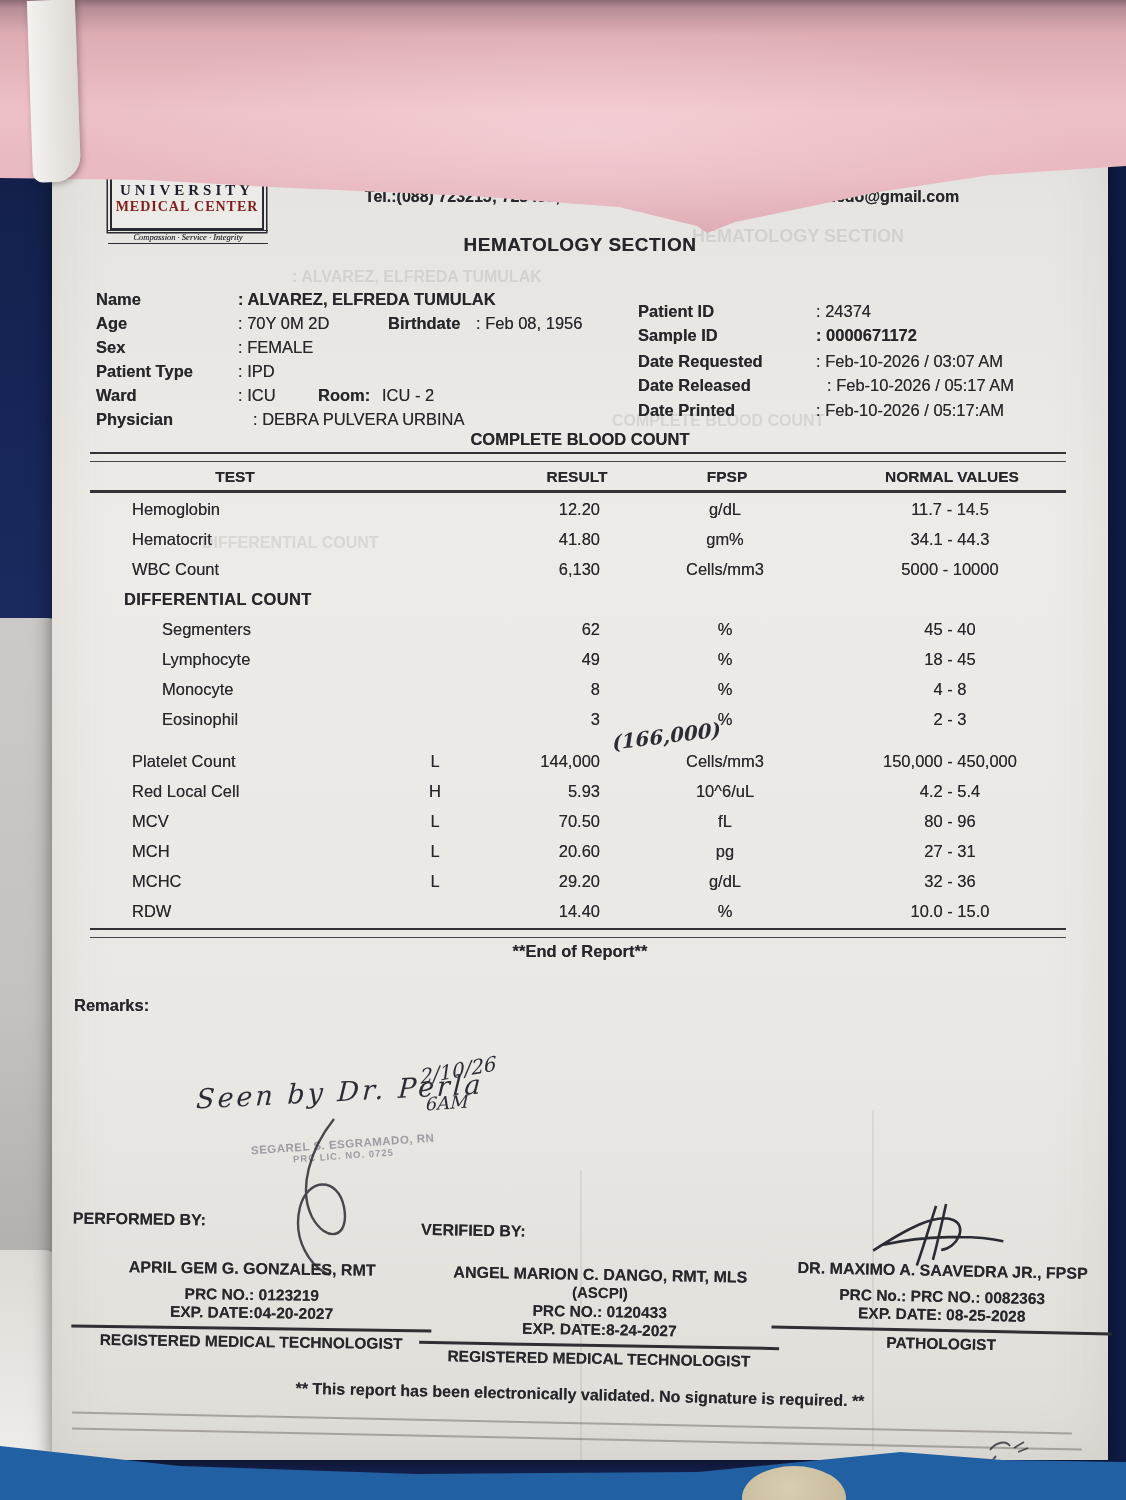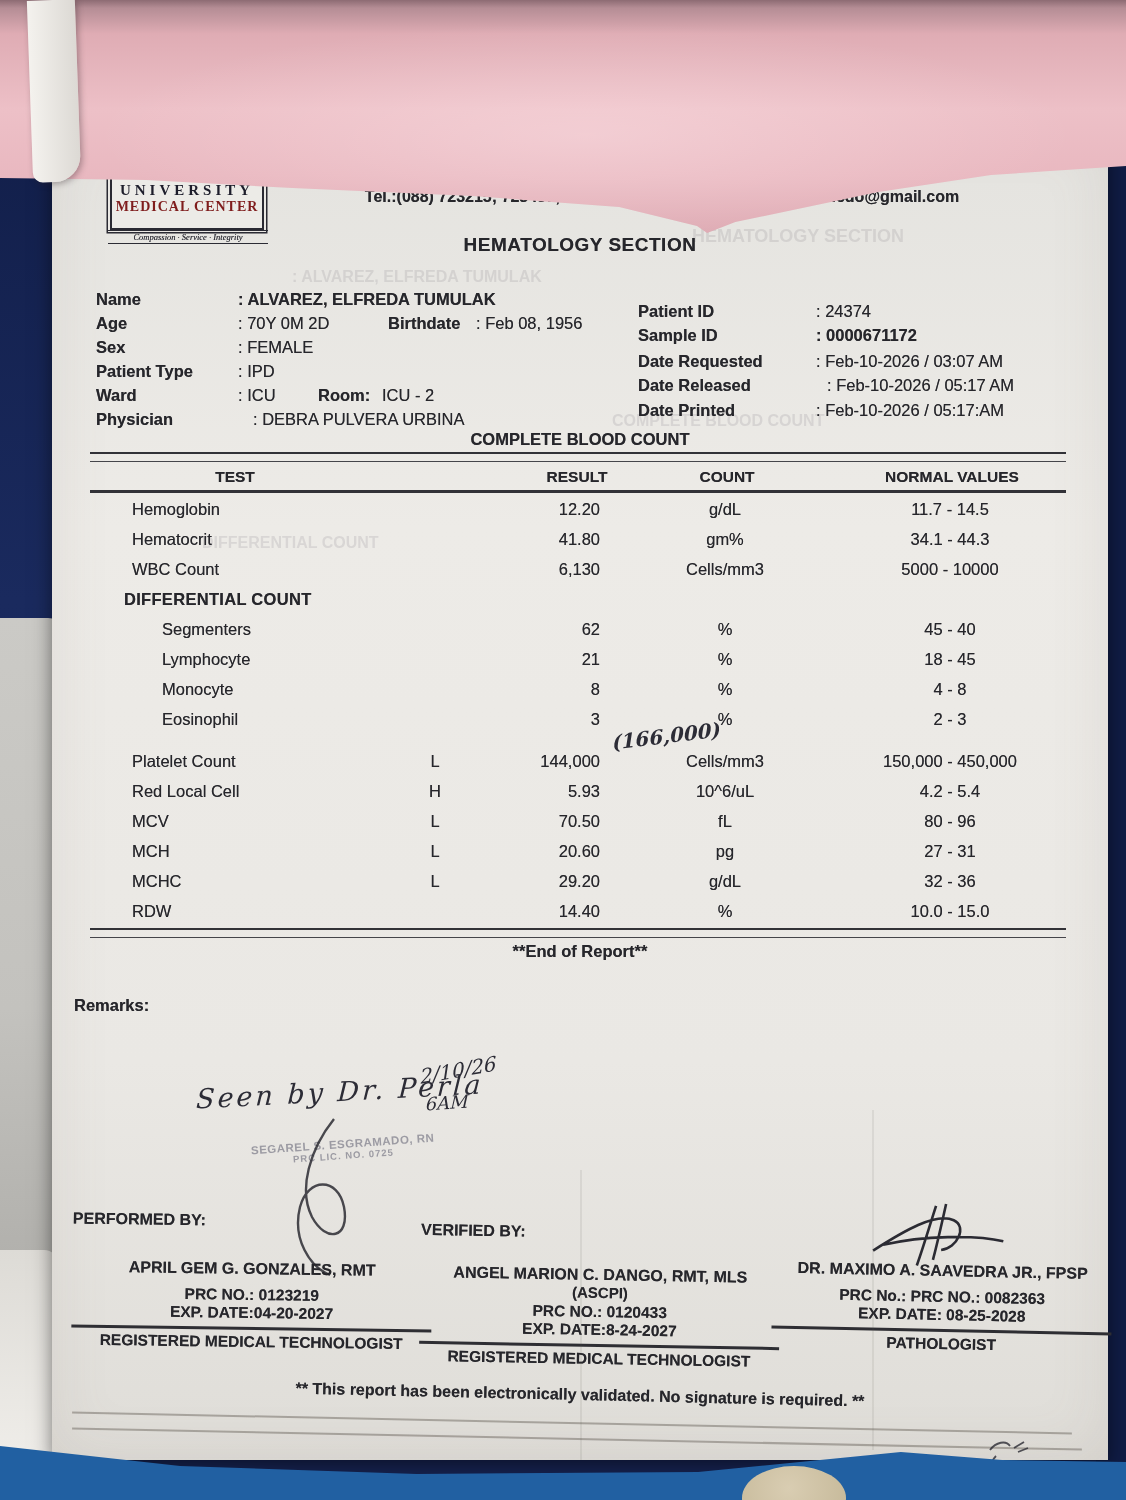--- a/index.html
+++ b/index.html
@@ -150,21 +150,21 @@
     <span class="pt-label ink" style="left:586px;top:246px;">Date Released</span>
     <span class="pt-value ink" style="left:764px;top:246px;margin-left:11px;">: Feb-10-2026 / 05:17 AM</span>
     <span class="pt-label ink" style="left:586px;top:271px;">Date Printed</span>
     <span class="pt-value ink" style="left:764px;top:271px;">: Feb-10-2026 / 05:17:AM</span>
 
     <div class="cbc-title ink">COMPLETE BLOOD COUNT</div>
     <div class="rule2" style="top:322px;"></div>
     <div class="cbc-head ink">
       <span style="left:128px;top:338px;width:110px;text-align:center;">TEST</span>
       <span style="left:470px;top:338px;width:110px;text-align:center;">RESULT</span>
-      <span style="left:620px;top:338px;width:110px;text-align:center;">COUNT</span>
+      <span style="left:620px;top:338px;width:110px;text-align:center;">FPSP</span>
       <span style="left:790px;top:338px;width:220px;text-align:center;">NORMAL VALUES</span>
     </div>
     <div class="rule" style="top:360px;"></div>
 
     <div class="cbc-rows ink">
       <div class="cbc-row">
         <span class="c-test">Hemoglobin</span>
           <span class="c-flag"></span>
           <span class="c-result">12.20</span>
           <span class="c-unit">g/dL</span>
@@ -188,21 +188,21 @@
       <div class="cbc-row row-sub">
         <span class="c-test">Segmenters</span>
           <span class="c-flag"></span>
           <span class="c-result">62</span>
           <span class="c-unit">%</span>
           <span class="c-normal">45 - 40</span>
       </div>
       <div class="cbc-row row-sub">
         <span class="c-test">Lymphocyte</span>
           <span class="c-flag"></span>
-          <span class="c-result">21</span>
+          <span class="c-result">49</span>
           <span class="c-unit">%</span>
           <span class="c-normal">18 - 45</span>
       </div>
       <div class="cbc-row row-sub">
         <span class="c-test">Monocyte</span>
           <span class="c-flag"></span>
           <span class="c-result">8</span>
           <span class="c-unit">%</span>
           <span class="c-normal">4 - 8</span>
       </div>

